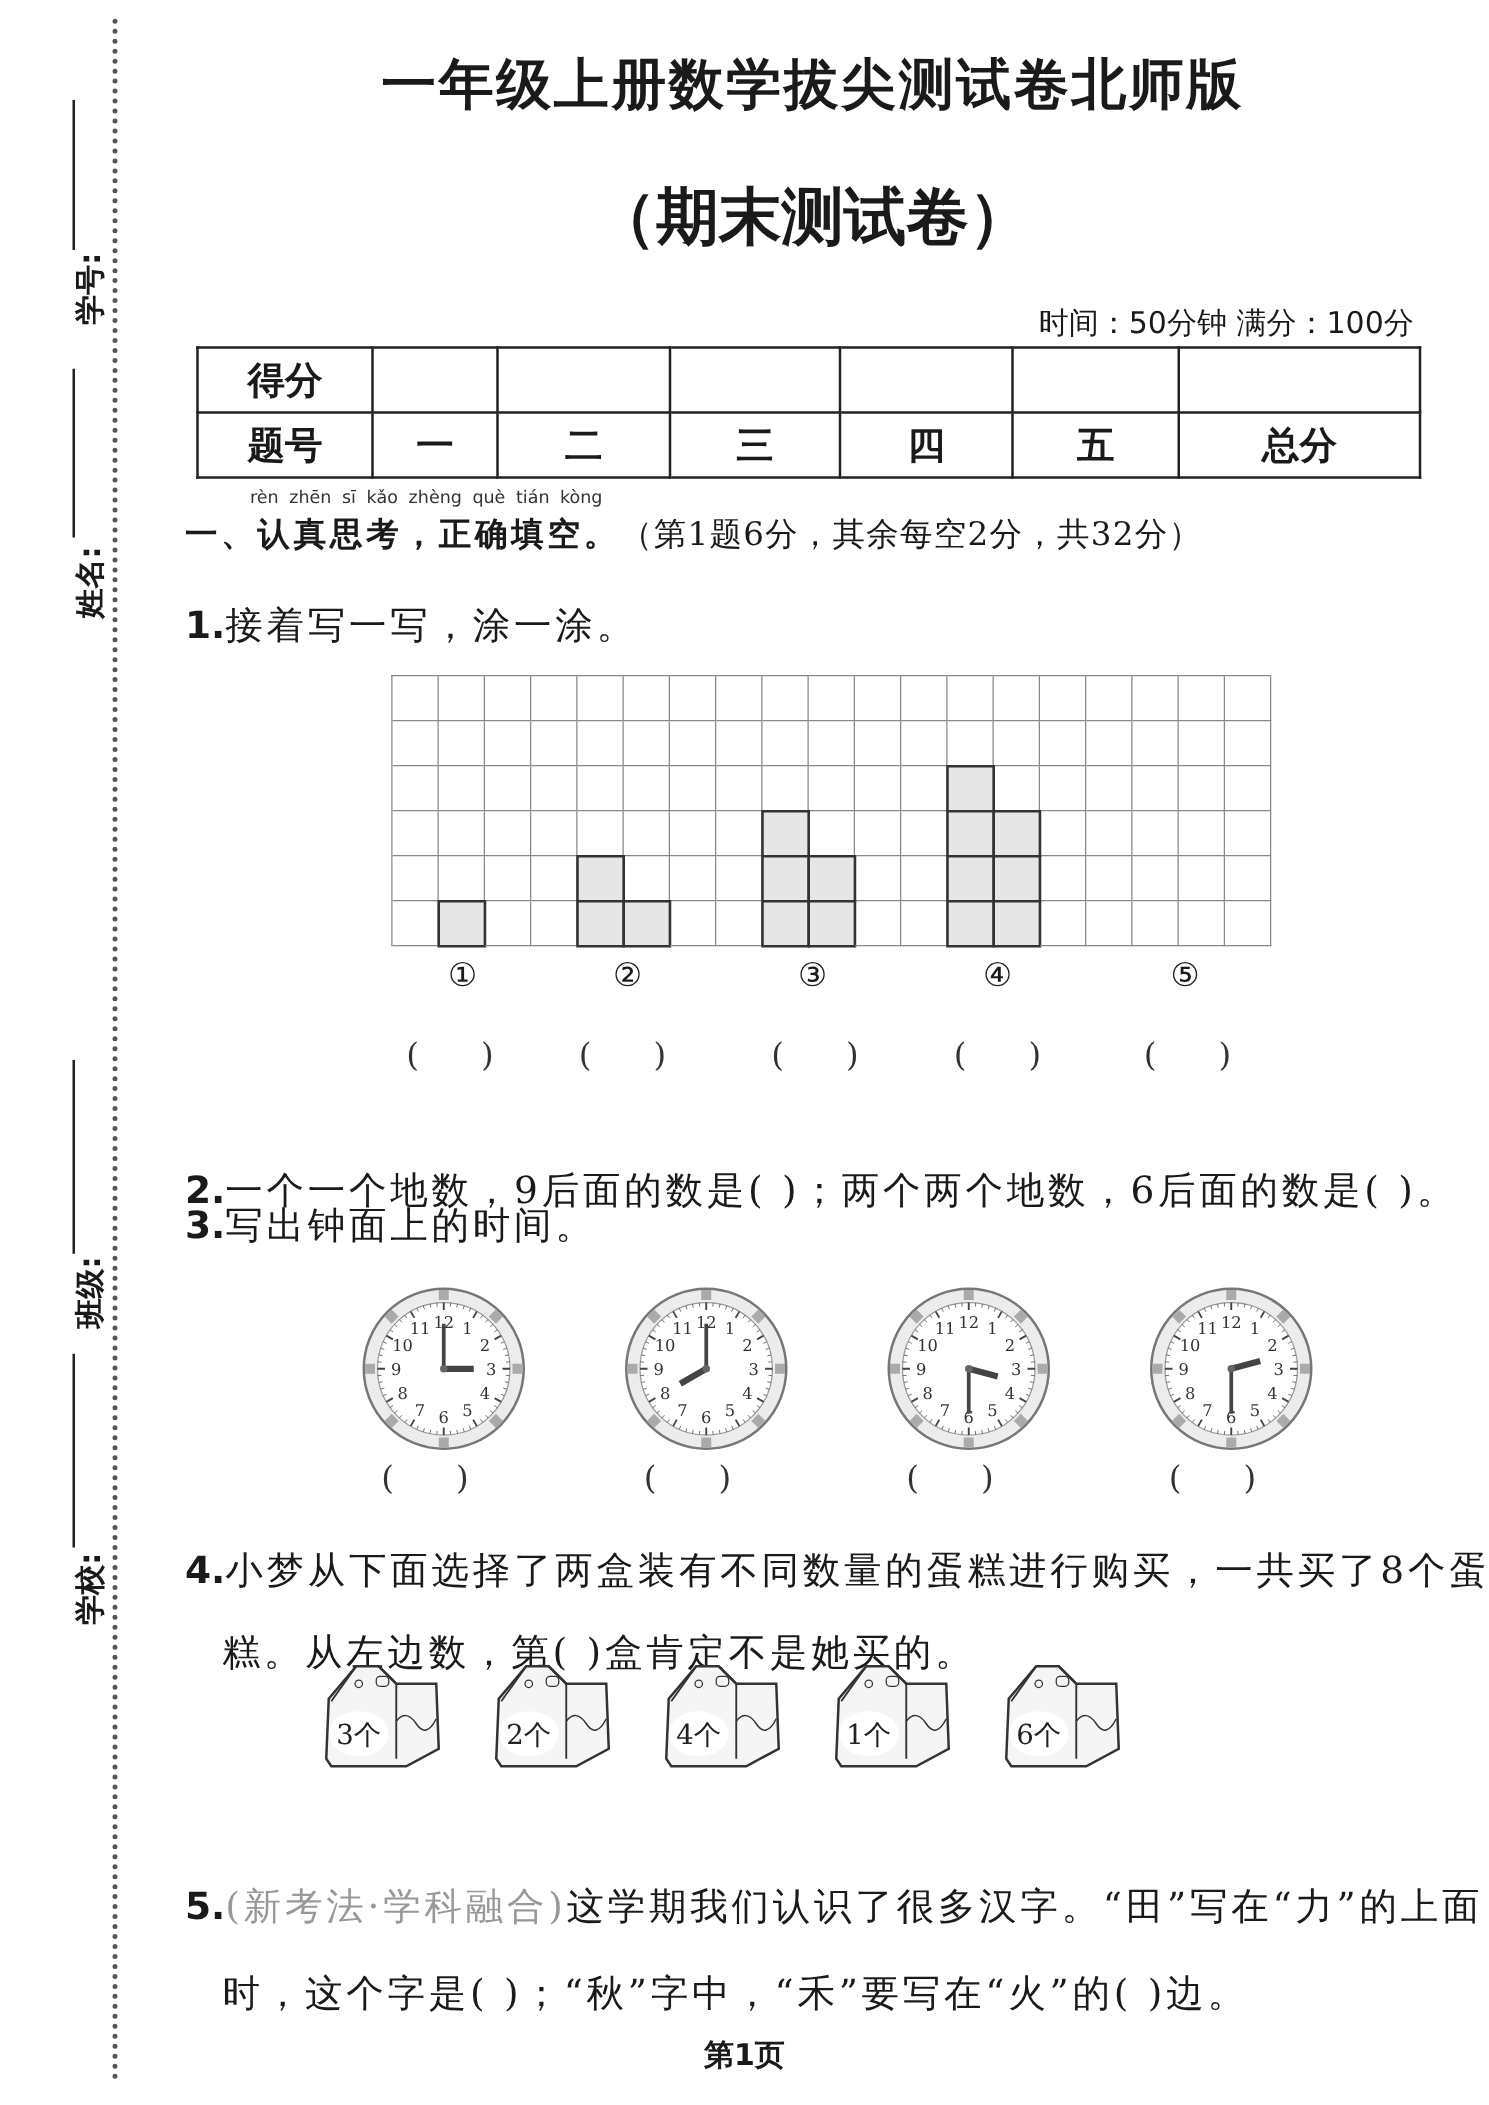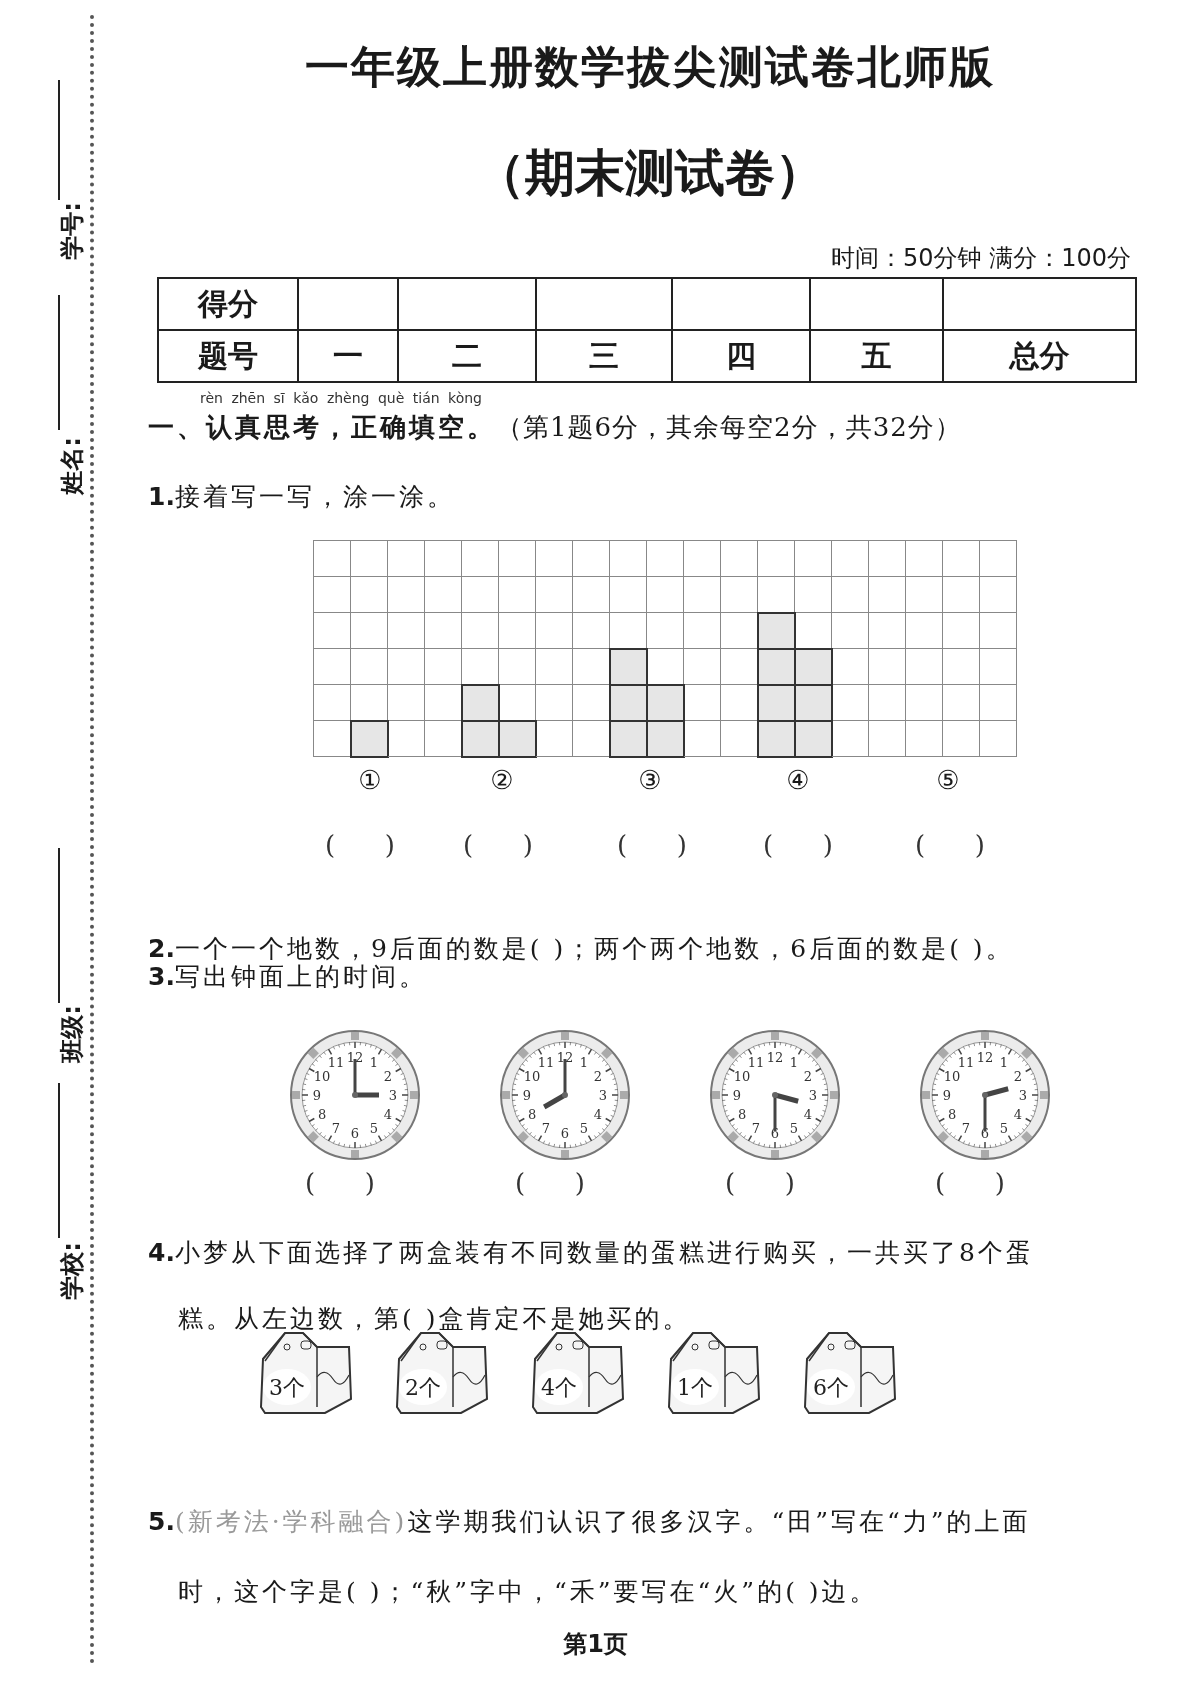--- a/index.html
+++ b/index.html
@@ -18,21 +18,21 @@
   .time-info { right: 60px; top: 242px; font-family: "DejaVu Sans", sans-serif; font-size: 24px; }
 
   table.score { position: absolute; left: 157px; top: 277px; width: 980px; border-collapse: collapse; }
   table.score td { border: 2px solid #222; height: 52px; text-align: center; font-family: "DejaVu Sans", sans-serif; font-size: 30px; font-weight: bold; }
 
   .pinyin { left: 200px; top: 390px; font-family: "DejaVu Sans", sans-serif; font-size: 14px; color: #333; word-spacing: 4px; }
   .section-head { left: 148px; top: 410px; font-size: 26px; white-space: nowrap; }
   .section-head .bold { font-family: "DejaVu Sans", sans-serif; font-weight: bold; letter-spacing: 3px; }
   .section-head .note { letter-spacing: 1px; text-align: right; }
 
-  .q { left: 148px; font-size: 25px; letter-spacing: 3px; white-space: nowrap; }
+  .q { left: 148px; font-size: 30px; letter-spacing: 3px; white-space: nowrap; }
   .q .num { font-family: "DejaVu Sans", sans-serif; font-weight: bold; letter-spacing: 0; }
   .q.indent { left: 178px; }
   .gray { color: #999; }
 
   .grid { position: absolute; left: 313px; top: 540px; display: grid; grid-template-columns: repeat(19, 37px); grid-template-rows: repeat(6, 36px); border-top: 1px solid #888; border-left: 1px solid #888; }
   .grid .cell { border-right: 1px solid #888; border-bottom: 1px solid #888; }
   .grid .cell.fill { background: #e6e6e6; outline: 2px solid #333; outline-offset: -1px; }
 
   .circ { position: absolute; top: 765px; font-size: 26px; width: 40px; text-align: center; }
   .paren { position: absolute; font-size: 26px; white-space: pre; color: #333; }

